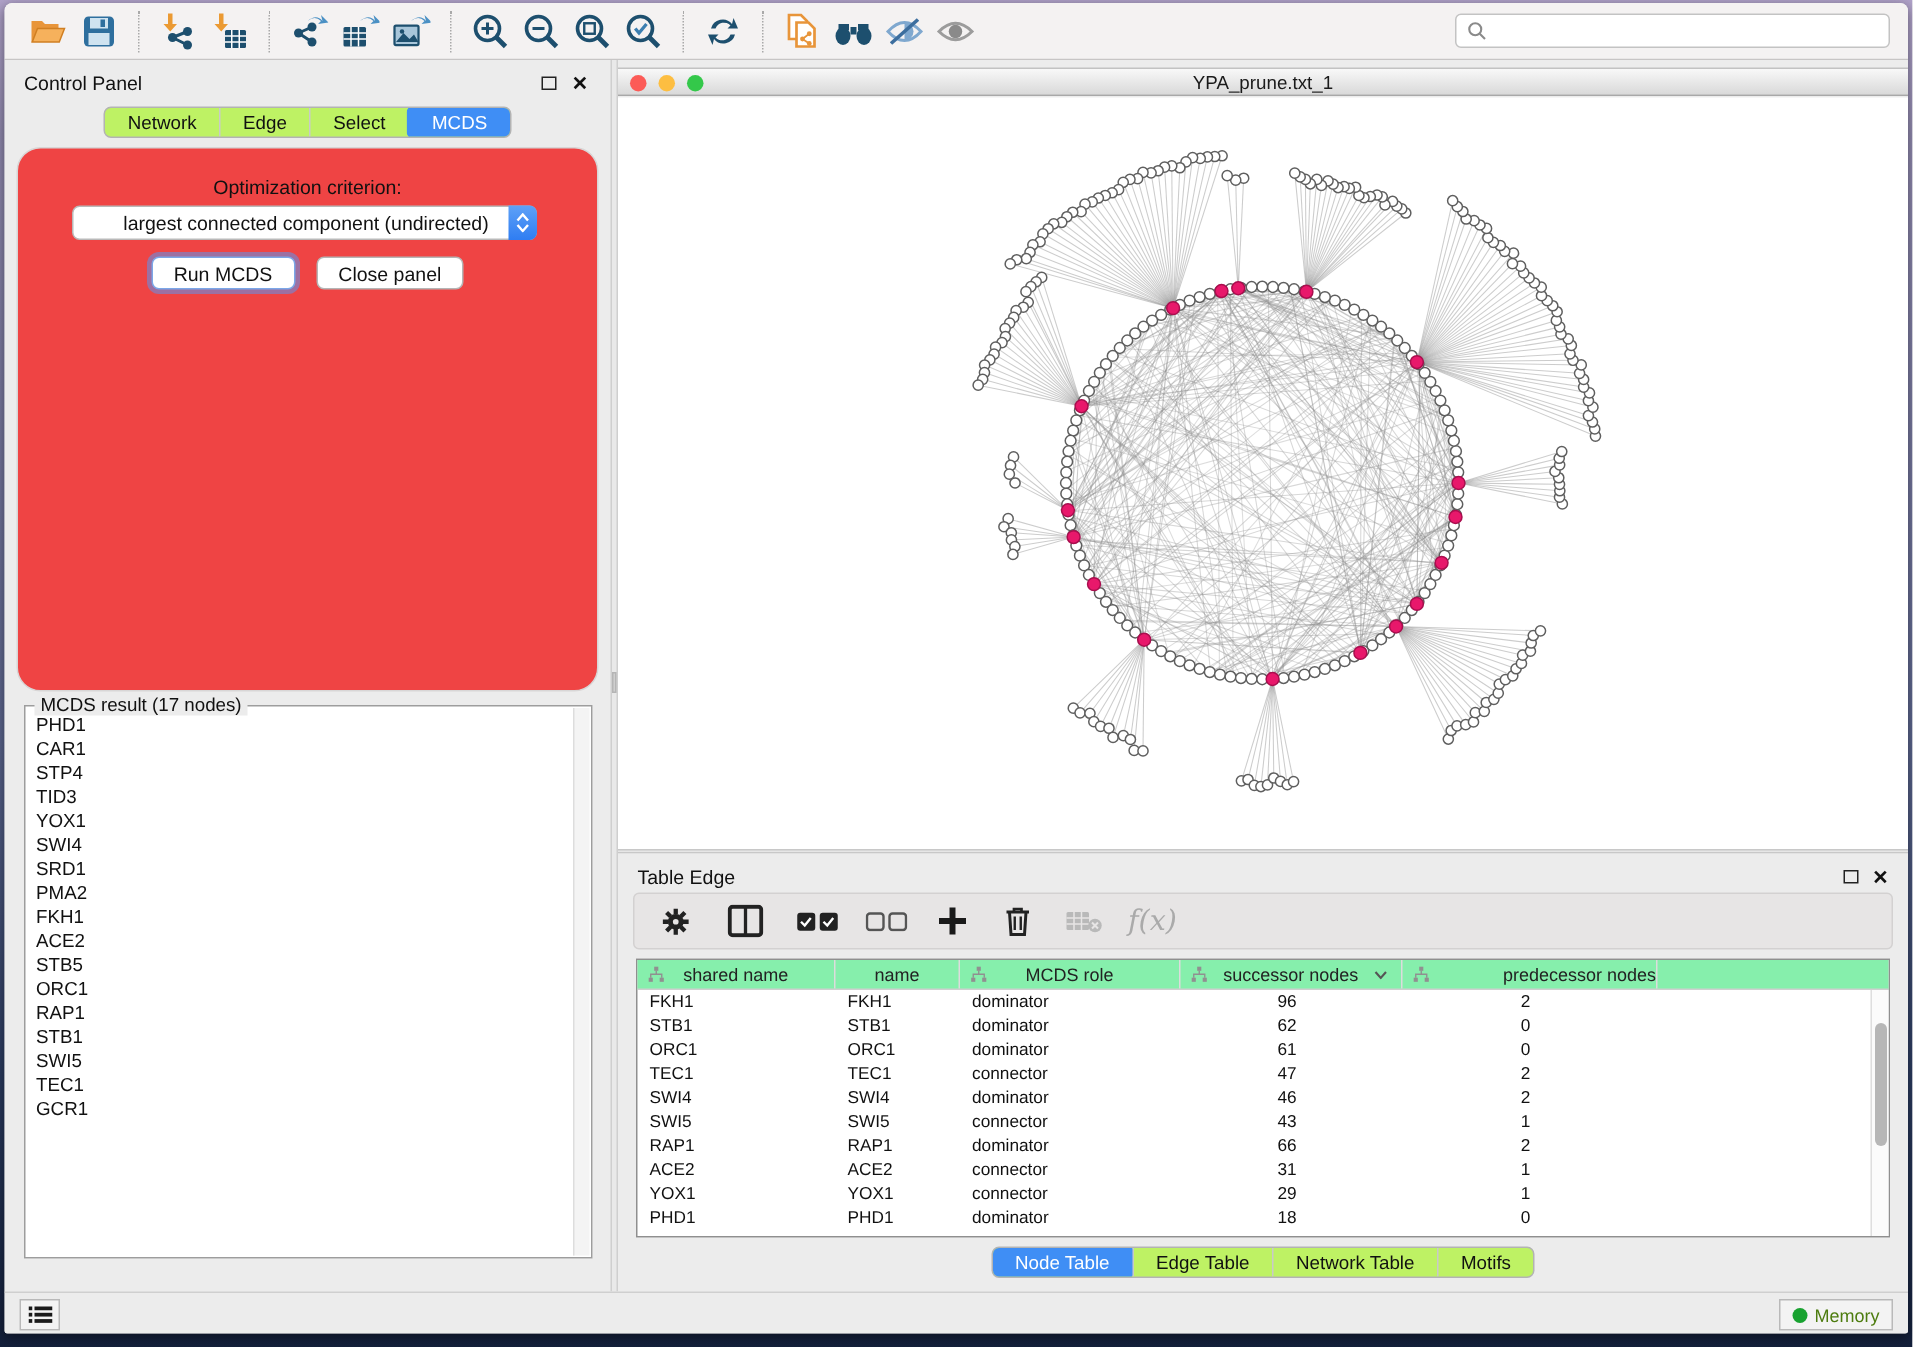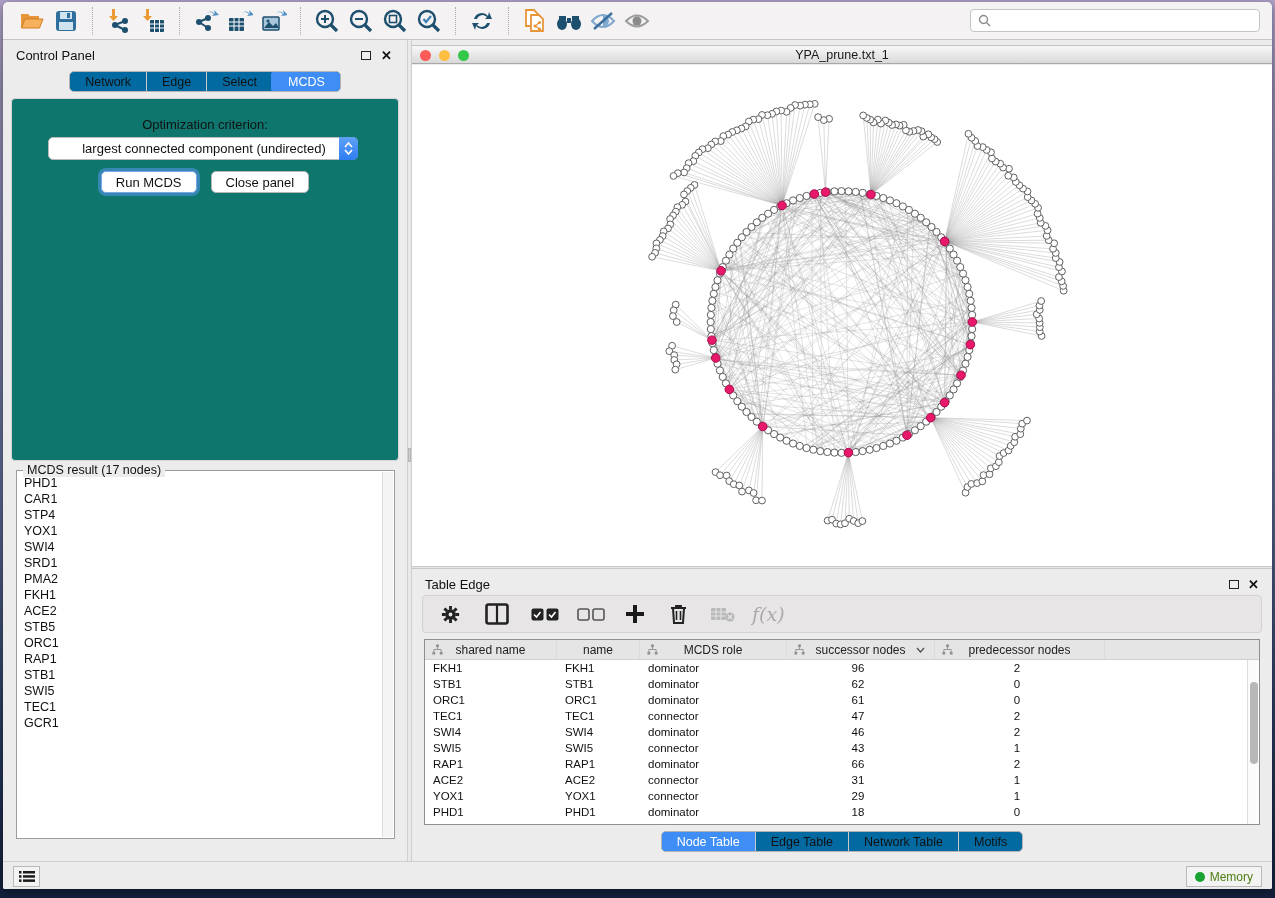--- a/index.html
+++ b/index.html
@@ -23,28 +23,28 @@
 
   
   .control-panel { position:absolute; left:0; top:38px; width:404px; bottom:28px; background:#ececec; }
   .panel-header { position:relative; height:28px; }
   .panel-title { position:absolute; left:13px; top:8px; font-size:13px; color:#111; }
   .float-icon { position:absolute; width:10px; height:9px; border:1.5px solid #222; top:11px; }
   .close-icon { position:absolute; top:8px; font-size:13px; font-weight:bold; color:#111; }
   .cp-float { right:36px; } .cp-close { right:15px; }
 
   .cp-tabs { display:flex; justify-content:center; margin-top:3px; }
-  .seg { display:flex; border:1px solid #b3b3b3; border-radius:5px; background:#0369a1; height:21px;
+  .seg { display:flex; border:1px solid #b3b3b3; border-radius:5px; background:#bef264; height:21px;
     overflow:hidden; font-size:12.5px; color:#111; }
   .seg > div { padding:0 15px; line-height:20px; border-left:1px solid #c9c9c9; cursor:default; }
   .seg > div:first-child { border-left:none; }
   .seg > div.active { background:#3f8ef5; color:#fff; border-left-color:#3f8ef5; border-radius:4px; margin:-1px; padding:1px 16px; line-height:21px; }
 
-  .cp-box { position:absolute; left:8px; right:8px; top:58px; height:363px; background:#0f766e;
-    border:1px solid #d8d6d6; border-radius:4px; }
+  .cp-box { position:absolute; left:8px; right:8px; top:58px; height:363px; background:#ef4444;
+    border:1px solid #d8d6d6; border-radius:16px; }
   .opt-label { position:absolute; top:18px; left:0; right:0; text-align:center; font-size:13px; color:#111; }
   .opt-select { position:absolute; top:38px; left:36px; right:40px; height:23px; background:#fff;
     border:1px solid #b9b9b9; border-radius:5px; font-size:13px; color:#111; display:flex; align-items:center; }
   .opt-select .val { flex:1; text-align:center; padding-left:20px; white-space:nowrap; overflow:hidden; }
   .opt-stepper { width:19px; height:23px; margin:-1px -1px -1px 0; background:linear-gradient(#5ea1f7,#2f7df2);
     border-radius:0 5px 5px 0; display:flex; flex-direction:column; align-items:center; justify-content:center; gap:1px; }
   .opt-stepper svg { display:block; }
   .cp-buttons { position:absolute; top:72px; left:0; right:0; display:flex; justify-content:center; gap:14px; }
   .btn { height:22px; background:#fff; border:1px solid #b5b5b5; border-radius:5px; font-size:13px;
     color:#111; padding:0 14px; font-family:"Liberation Sans",sans-serif; }
@@ -75,21 +75,21 @@
 
   
   .table-panel { position:absolute; top:529px; left:0; right:0; bottom:0; background:#ececec; }
   .tp-float { right:33px; } .tp-close { right:13px; }
   .tp-toolbar { position:absolute; top:26px; left:10px; right:10px; height:38px; background:#e7e5e5;
     border:1px solid #d3d1d1; border-radius:4px; display:flex; align-items:center; padding:0 17px; gap:0; }
   .ticon { display:flex; align-items:center; justify-content:center; height:30px; }
   .fx { font-family:"DejaVu Serif", serif; font-style:italic; font-size:19px; color:#aaa; }
 
   .tp-table { position:absolute; top:70px; left:12px; right:12px; bottom:36px; background:#fff; border:1px solid #8f8f8f; }
-  .thead { display:flex; height:20px; background:#e5e5e5; border-bottom:1px solid #cfcfcf; }
+  .thead { display:flex; height:20px; background:#86efac; border-bottom:1px solid #cfcfcf; }
   .th { position:relative; border-right:1px solid #dcdcdc; font-size:12px; color:#222;
     display:flex; align-items:center; justify-content:center; flex:none; }
   .th .tree { position:absolute; left:7px; top:4px; }
   .th .sort { position:absolute; right:9px; top:7px; }
   .tbody { position:absolute; top:20px; left:0; right:12px; bottom:0; overflow:hidden; }
   .tr { display:flex; height:16px; }
   .td { flex:none; font-size:11.5px; color:#111; line-height:16px; padding:0 8px; white-space:nowrap; overflow:hidden; }
   .td.num { text-align:center; padding-right:14px; }
   .tscroll { position:absolute; top:20px; right:0; bottom:0; width:12px; background:#fbfbfb; border-left:1px solid #dedede; }
   .tthumb { position:absolute; left:2px; width:8px; border-radius:4px; background:#b7b7b7; }
@@ -283,20 +283,21 @@
         <button class="btn">Close panel</button>
       </div>
     </div>
 
     <div class="mcds-group">
       <span class="mcds-legend">MCDS result (17 nodes)</span>
       <div class="mcds-list" id="mcds-list">
             <div>PHD1</div>
             <div>CAR1</div>
             <div>STP4</div>
+            <div>TID3</div>
             <div>YOX1</div>
             <div>SWI4</div>
             <div>SRD1</div>
             <div>PMA2</div>
             <div>FKH1</div>
             <div>ACE2</div>
             <div>STB5</div>
             <div>ORC1</div>
             <div>RAP1</div>
             <div>STB1</div>
@@ -1247,21 +1248,21 @@
                   <rect x="4.5" y="0.5" width="3" height="3" fill="#909090"></rect>
                   <rect x="0.5" y="8.5" width="3" height="3" fill="#909090"></rect>
                   <rect x="8.5" y="8.5" width="3" height="3" fill="#909090"></rect>
                   <path d="M6 3.5V6M2 8.5V6h8v2.5" fill="none" stroke="#909090"></path>
                 </svg>
                 <span>successor nodes</span>
                 <svg width="9" height="6" class="sort">
                   <path d="M1 1l3.5 4L8 1" fill="none" stroke="#555" stroke-width="1.4"></path>
                 </svg>
               </div>
-              <div class="th" style="width: 170px;">
+              <div class="th" style="width: 170px; justify-content: flex-end;">
                 <svg width="11" height="11" viewBox="0 0 12 12" class="tree">
                   <rect x="4.5" y="0.5" width="3" height="3" fill="#909090"></rect>
                   <rect x="0.5" y="8.5" width="3" height="3" fill="#909090"></rect>
                   <rect x="8.5" y="8.5" width="3" height="3" fill="#909090"></rect>
                   <path d="M6 3.5V6M2 8.5V6h8v2.5" fill="none" stroke="#909090"></path>
                 </svg>
                 <span>predecessor nodes</span>
               </div>
               <div class="th" style="flex: 1 1 0%; border-right: none;"></div>
             </div>

